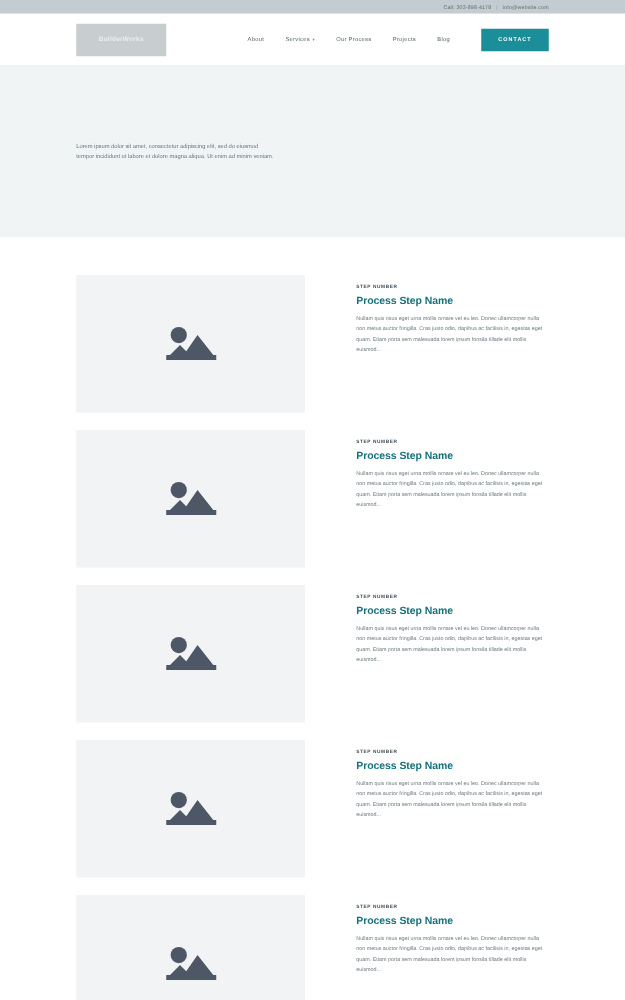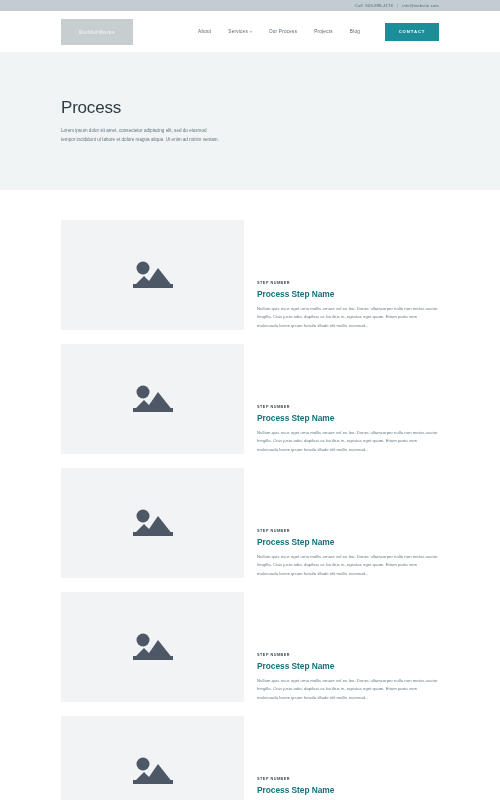--- a/index.html
+++ b/index.html
@@ -114,22 +114,23 @@
     max-width: 158px;
   }
 
   
   .steps {
     padding: 30px 61px 0 61px;
     background: #ffffff;
   }
   .step-row {
     display: flex;
-    align-items: flex-end;
+    align-items: flex-start;
     margin-bottom: 14px;
+    gap: 28px;
   }
   .step-image {
     width: 183px;
     height: 110px;
     background: #f1f3f5;
     flex: 0 0 183px;
     display: flex;
     align-items: center;
     justify-content: center;
   }
@@ -188,21 +189,20 @@
       <span>Projects</span>
     </span>
     <span class="nav-item">
       <span>Blog</span>
     </span>
     <button class="contact-btn">CONTACT</button>
   </nav>
 </header>
 
 <section class="hero">
-  <h1 class="hero-title">Process</h1>
   <p class="hero-text">Lorem ipsum dolor sit amet, consectetur adipiscing elit, sed do eiusmod tempor incididunt ut labore et dolore magna aliqua. Ut enim ad minim veniam.</p>
 </section>
 
 <section class="steps">
 
   <div class="step-row">
     <div class="step-image">
       <svg class="ph-icon" width="46" height="36" viewBox="0 0 46 36">
         <circle cx="13" cy="11" r="6.5" fill="#4e5766"></circle>
         <path d="M3 30 L14 19 L19 24 L28 11 L43 30 Z" fill="#4e5766"></path>

